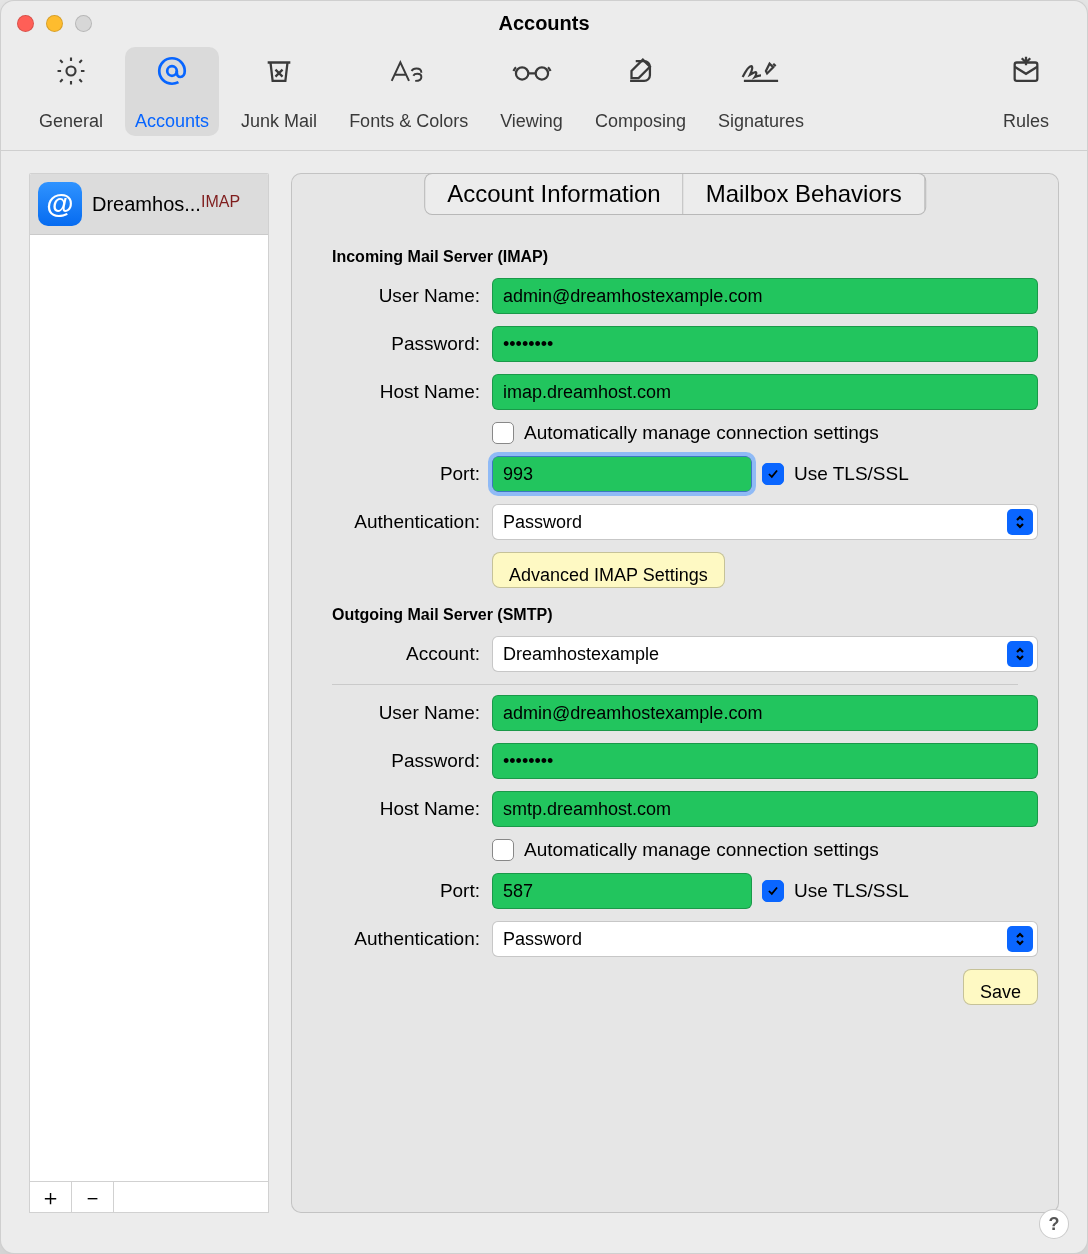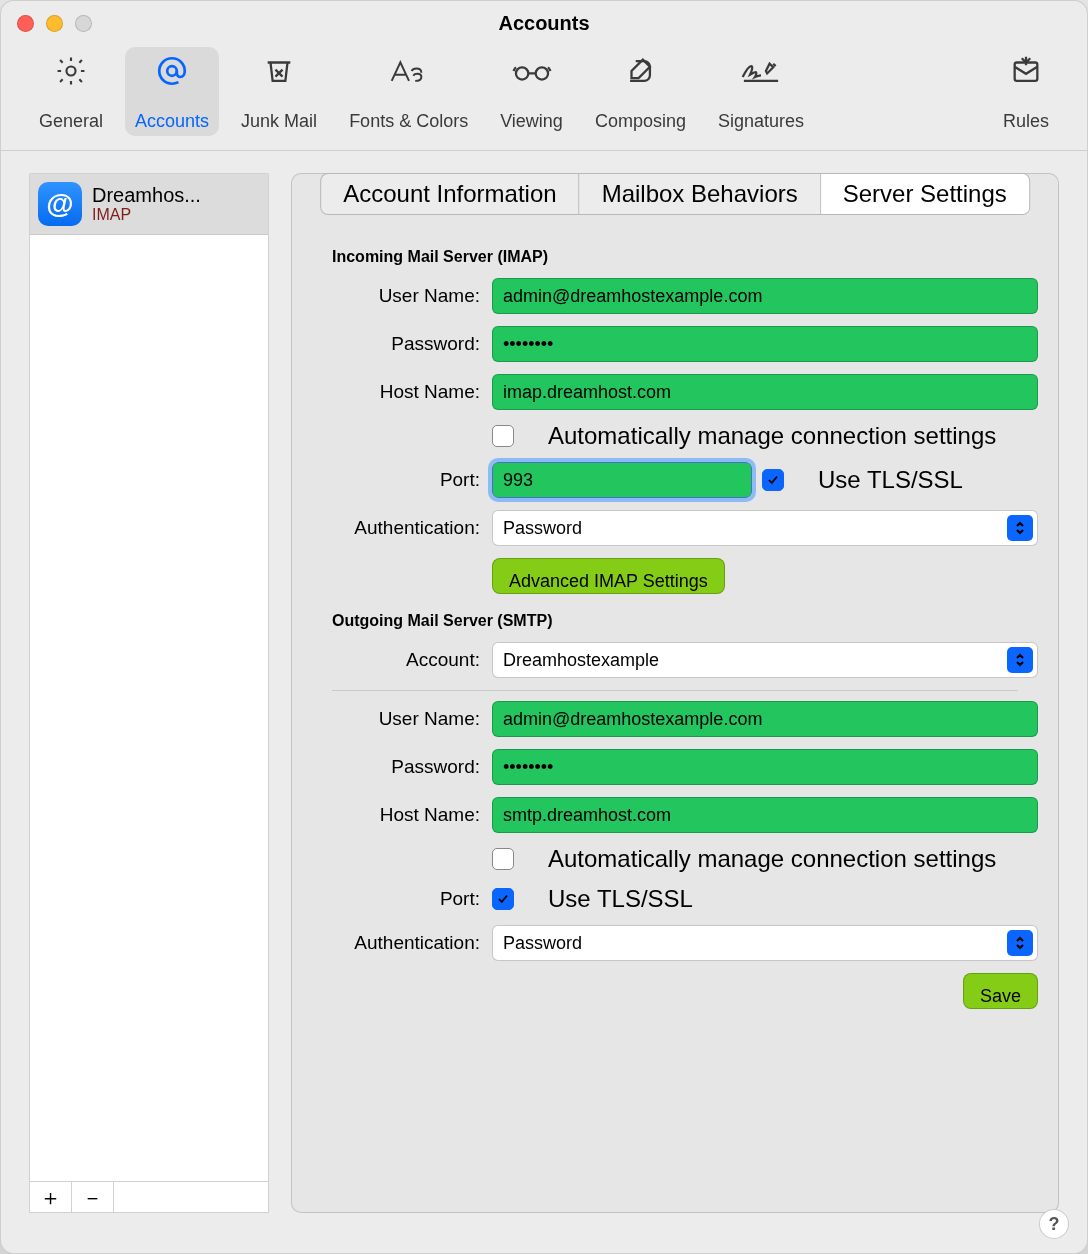--- a/index.html
+++ b/index.html
@@ -99,21 +99,21 @@
     padding:8px 8px;
     background:#dcdcdc;
     border-bottom:1px solid rgba(0,0,0,0.08);
   }
   .account-icon {
     width:44px; height:44px; border-radius:10px;
     background:linear-gradient(#2f93ff,#066bf0);
     display:flex; align-items:center; justify-content:center;
     color:#fff; font-weight:700; font-size:28px;
   }
-  .account-text { display:flex; flex-direction:column; line-height:1.1; overflow:hidden; }
+  .account-text { display:flex; flex-direction:row; line-height:1.1; overflow:hidden; }
   .account-name { font-size:20px; white-space:nowrap; overflow:hidden; text-overflow:ellipsis; max-width:160px; }
   .account-type { font-size:16px; color:#7f1d1d; }
   .sidebar-footer {
     display:flex;
     height:32px;
     border:1px solid rgba(0,0,0,0.18);
     background:#fff;
     border-top:1px solid rgba(0,0,0,0.18);
   }
   .sidebar-footer button {
@@ -189,25 +189,25 @@
     background:#0a66ff; border-radius:5px;
     display:flex; align-items:center; justify-content:center;
   }
   .checkbox {
     width:22px; height:22px; border:1px solid #888; border-radius:5px; background:#fff;
     display:inline-flex; align-items:center; justify-content:center; flex-shrink:0;
   }
   .checkbox.checked { background:#0a66ff; border-color:#0a66ff; }
   .checkbox.checked svg { display:block; }
   .checkbox svg { display:none; }
-  .ck-lbl { font-size:24px;margin-left:24px; }
+  .ck-lbl { font-size:19px; }
   button.push {
     height:36px; padding:12px 16px;
     border:1px solid rgba(0,0,0,0.22); border-radius:8px;
-    background:#84cc16; font-size:18px; cursor:pointer;
+    background:#fef9c3; font-size:18px; cursor:pointer;
   }
   .divider { height:1px; background:rgba(0,0,0,0.12); margin:10px 20px; }
   .save-row { display:flex; justify-content:flex-end; margin-top:8px; }
   .port-input { width:260px !important; flex:none !important; }
   .port-input2 { width:260px !important; flex:none !important; }
   .help-btn {
     position:absolute; right:18px; bottom:14px;
     width:30px; height:30px; border-radius:50%;
     background:#fff; border:1px solid rgba(0,0,0,0.2);
     display:flex; align-items:center; justify-content:center;
@@ -333,21 +333,20 @@
         <div class="fill"></div>
       </div>
     </div>
 
     <div class="panel">
       <div class="seg">
         <button class="seg-btn">Account Information</button>
         <div class="seg-sep"></div>
         <button class="seg-btn">Mailbox Behaviors</button>
         <div class="seg-sep"></div>
-        <button class="seg-btn active">Server Settings</button>
       </div>
 
       <div class="panel-body">
         <h3 class="section">Incoming Mail Server (IMAP)</h3>
 
         <div class="form-row">
           <label class="k">User Name:</label>
           <div class="v">
               <input class="text" value="admin@dreamhostexample.com" style="">
             </div>
@@ -456,20 +455,21 @@
             <span class="checkbox">
               
             </span>
             <span class="ck-lbl">Automatically manage connection settings</span>
           </div>
         </div>
 
         <div class="form-row">
           <label class="k">Port:</label>
           <div class="v">
+            <input class="text port-input2" value="587" style="">
             <span class="checkbox checked">
               <svg width="14" height="14" viewBox="0 0 24 24" stroke="#fff" stroke-width="3" fill="none">
                   <path d="M5 12l5 5 9-11"></path>
                 </svg>
             </span>
             <span class="ck-lbl">Use TLS/SSL</span>
           </div>
         </div>
 
         <div class="form-row">

